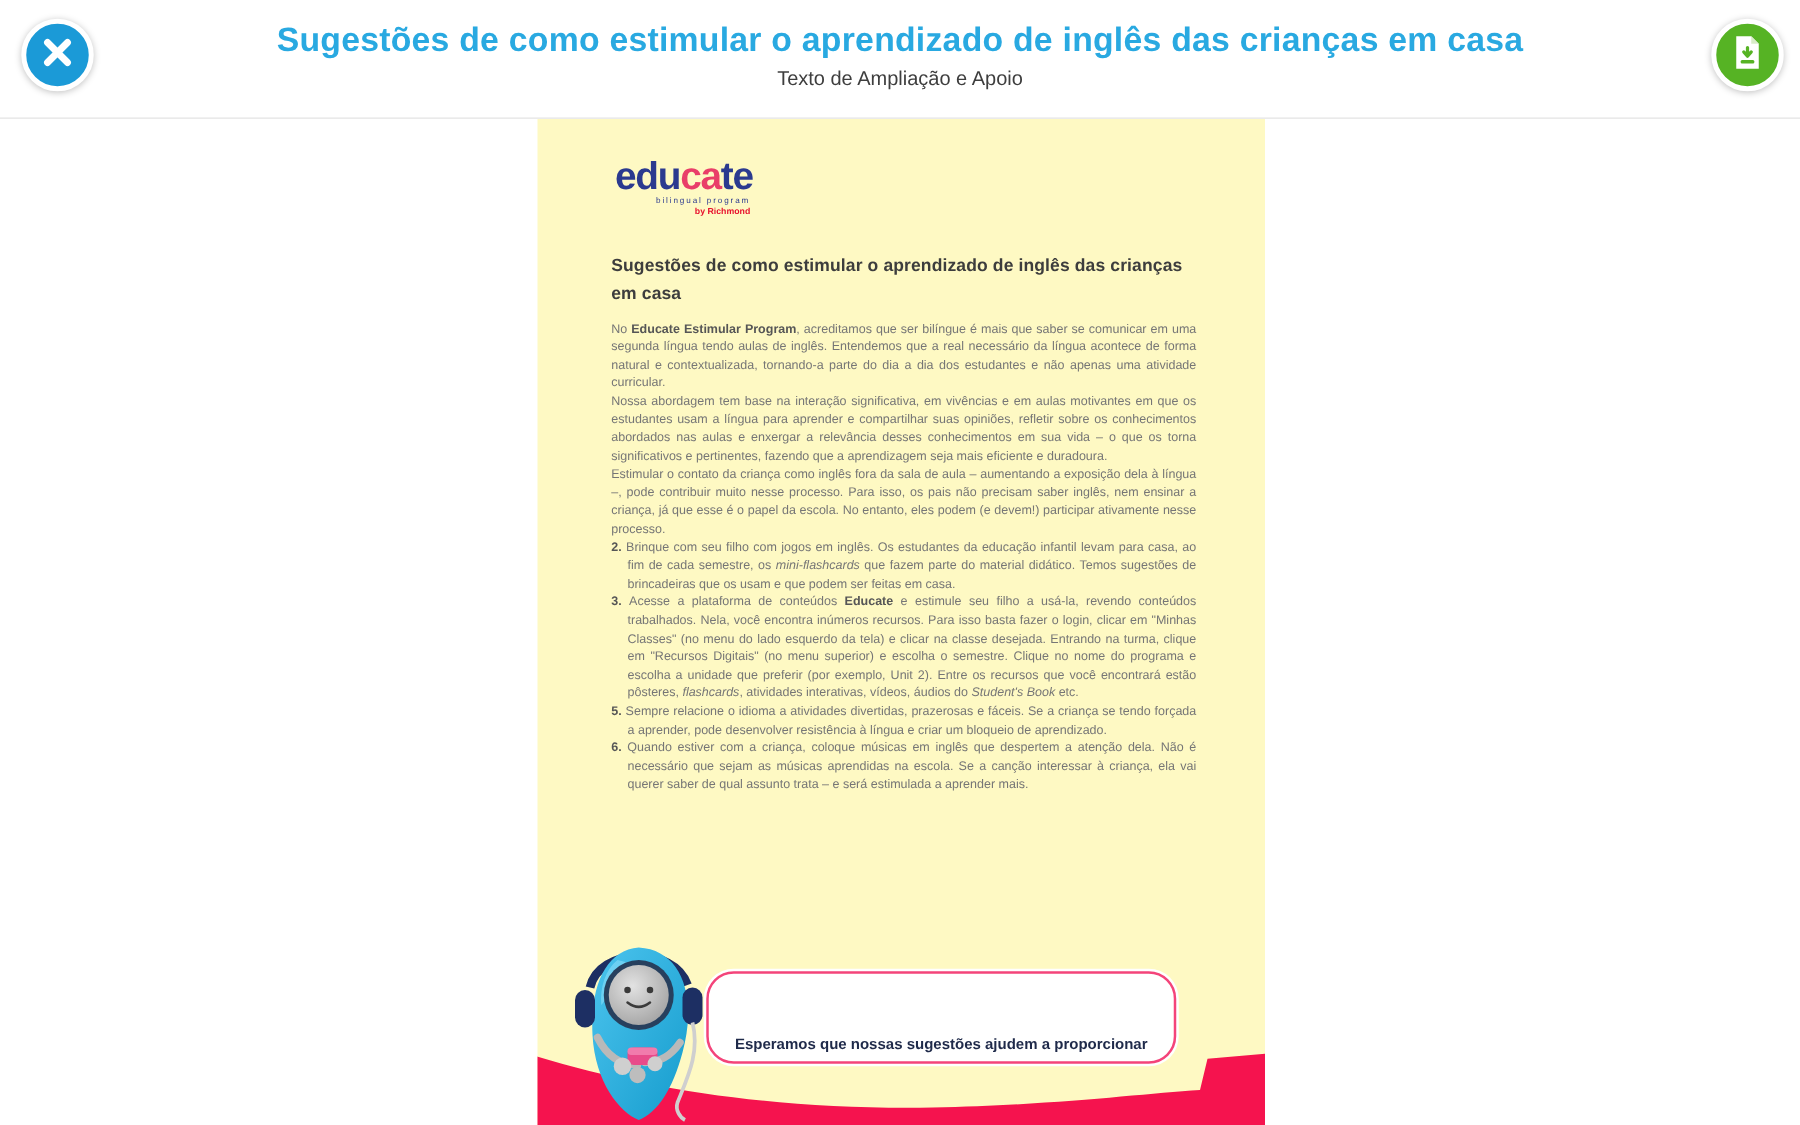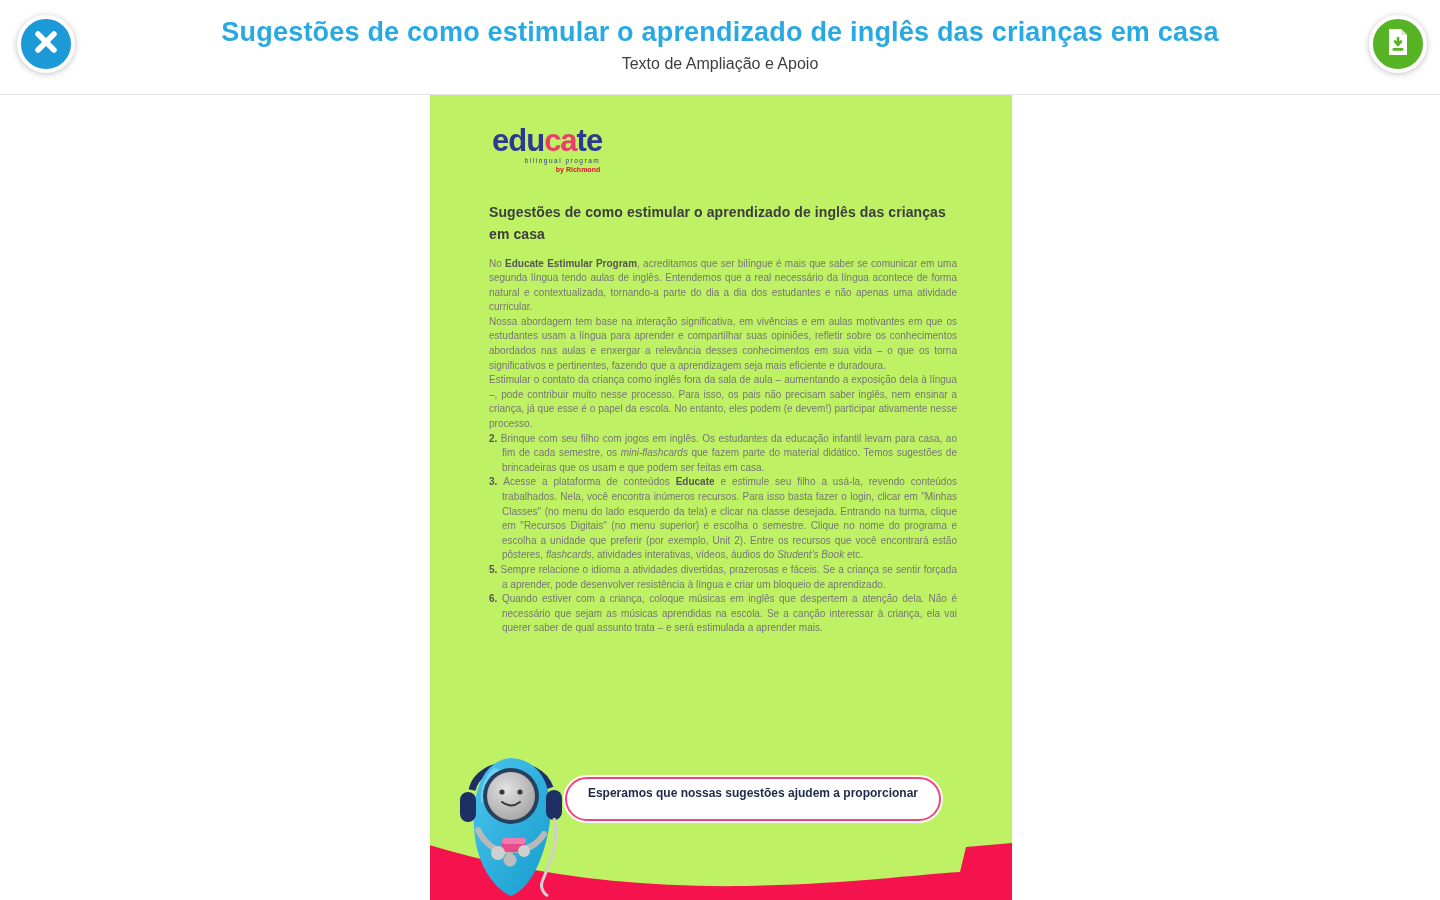--- a/index.html
+++ b/index.html
@@ -25,21 +25,21 @@
   .circle-btn{
     position:absolute;top:15px;width:50px;height:50px;border-radius:50%;
     border:4px solid #fff;box-shadow:0 1px 6px rgba(0,0,0,.25);
     display:flex;align-items:center;justify-content:center;cursor:pointer;
   }
   .close-btn{left:17px;background:var(--accent-blue,#1b9ad7);}
   .export-btn{right:13px;background:var(--accent-green,#56b324);}
   
   .doc-page{
     position:absolute;left:430px;top:95px;width:582px;height:805px;
-    background:#bef264;overflow:hidden;
+    background:#fef9c3;overflow:hidden;
   }
   .doc-inner{position:absolute;left:59px;top:0;width:468px;}
   .logo{margin-top:30px;margin-left:3px;display:inline-block;line-height:1;}
   .logo-word{font-size:31px;font-weight:700;letter-spacing:-1px;color:var(--logo-navy,#2b3a8f);}
   .logo-word .pink{color:var(--logo-pink,#e93e69);}
   .logo-tagline{display:block;text-align:right;font-size:6.5px;color:var(--logo-navy,#2b3a8f);
     letter-spacing:1.5px;margin-top:2px;margin-right:2px;}
   .logo-byline{display:block;text-align:right;font-size:7px;font-weight:700;
     color:var(--logo-red,#e8112d);margin-top:1px;margin-right:2px;}
   .doc-title{
@@ -54,21 +54,21 @@
   ol.doc-list li b.num{color:#565656;}
   
   .mascot{position:absolute;left:24px;top:655px;width:116px;height:150px;z-index:3;}
   .bubble{
     position:absolute;left:135px;top:682px;width:348px;min-height:28px;z-index:2;
     background:#fff;border:2px solid var(--bubble-pink,#f4447a);border-radius:22px;
     padding:6px 12px;text-align:center;
     font-size:12px;font-weight:700;color:#1f2a4a;line-height:16px;
     box-shadow:0 0 0 2px #fff;
   }
-  .bubble span{display:block;}
+  .bubble span{display:block;margin-top:42px;}
   .wave{position:absolute;left:-4px;bottom:0;width:586px;height:62px;z-index:1;}
 </style>
 </head>
 <body>
 
 <div class="app-header">
   <div class="circle-btn close-btn">
     <span>
       <svg width="26" height="26" viewBox="0 0 26 26">
         <line x1="5" y1="5" x2="21" y2="21" stroke="#fff" stroke-width="5.5" stroke-linecap="round"></line>
@@ -107,21 +107,21 @@
     <div class="doc-body">
         <p><span>No </span><b>Educate Estimular Program</b><span>, acreditamos que ser bilíngue é mais que saber se comunicar em uma segunda língua tendo aulas de inglês. Entendemos que a real necessário da língua acontece de forma natural e contextualizada, tornando-a parte do dia a dia dos estudantes e não apenas uma atividade curricular.</span></p>
         <p><span>Nossa abordagem tem base na interação significativa, em vivências e em aulas motivantes em que os estudantes usam a língua para aprender e compartilhar suas opiniões, refletir sobre os conhecimentos abordados nas aulas e enxergar a relevância desses conhecimentos em sua vida – o que os torna significativos e pertinentes, fazendo que a aprendizagem seja mais eficiente e duradoura.</span></p>
         <p><span>Estimular o contato da criança como inglês fora da sala de aula – aumentando a exposição dela à língua –, pode contribuir muito nesse processo. Para isso, os pais não precisam saber inglês, nem ensinar a criança, já que esse é o papel da escola. No entanto, eles podem (e devem!) participar ativamente nesse processo.</span></p>
       </div>
 
     
     <ol class="doc-list doc-body">
         <li><b class="num">2. </b><span>Brinque com seu filho com jogos em inglês. Os estudantes da educação infantil levam para casa, ao fim de cada semestre, os </span><i>mini-flashcards</i><span> que fazem parte do material didático. Temos sugestões de brincadeiras que os usam e que podem ser feitas em casa.</span></li>
         <li><b class="num">3. </b><span>Acesse a plataforma de conteúdos </span><b>Educate</b><span> e estimule seu filho a usá-la, revendo conteúdos trabalhados. Nela, você encontra inúmeros recursos. Para isso basta fazer o login, clicar em "Minhas Classes" (no menu do lado esquerdo da tela) e clicar na classe desejada. Entrando na turma, clique em "Recursos Digitais" (no menu superior) e escolha o semestre. Clique no nome do programa e escolha a unidade que preferir (por exemplo, Unit 2). Entre os recursos que você encontrará estão pôsteres, </span><i>flashcards</i><span>, atividades interativas, vídeos, áudios do </span><i>Student's Book</i><span> etc.</span></li>
-        <li><b class="num">5. </b><span>Sempre relacione o idioma a atividades divertidas, prazerosas e fáceis. Se a criança se sentir forçada a aprender, pode desenvolver resistência à língua e criar um bloqueio de aprendizado.</span></li>
+        <li><b class="num">5. </b><span>Sempre relacione o idioma a atividades divertidas, prazerosas e fáceis. Se a criança se tendo forçada a aprender, pode desenvolver resistência à língua e criar um bloqueio de aprendizado.</span></li>
         <li><b class="num">6. </b><span>Quando estiver com a criança, coloque músicas em inglês que despertem a atenção dela. Não é necessário que sejam as músicas aprendidas na escola. Se a canção interessar à criança, ela vai querer saber de qual assunto trata – e será estimulada a aprender mais.</span></li>
       </ol>
   </div>
 
   <div class="mascot">
     <svg width="116" height="150" viewBox="0 0 116 150">
       <defs>
         <linearGradient id="bodyG" x1="0" y1="0" x2="1" y2="1">
           <stop offset="0" stop-color="#4cc4ee"></stop>
           <stop offset="1" stop-color="#159ccd"></stop>

